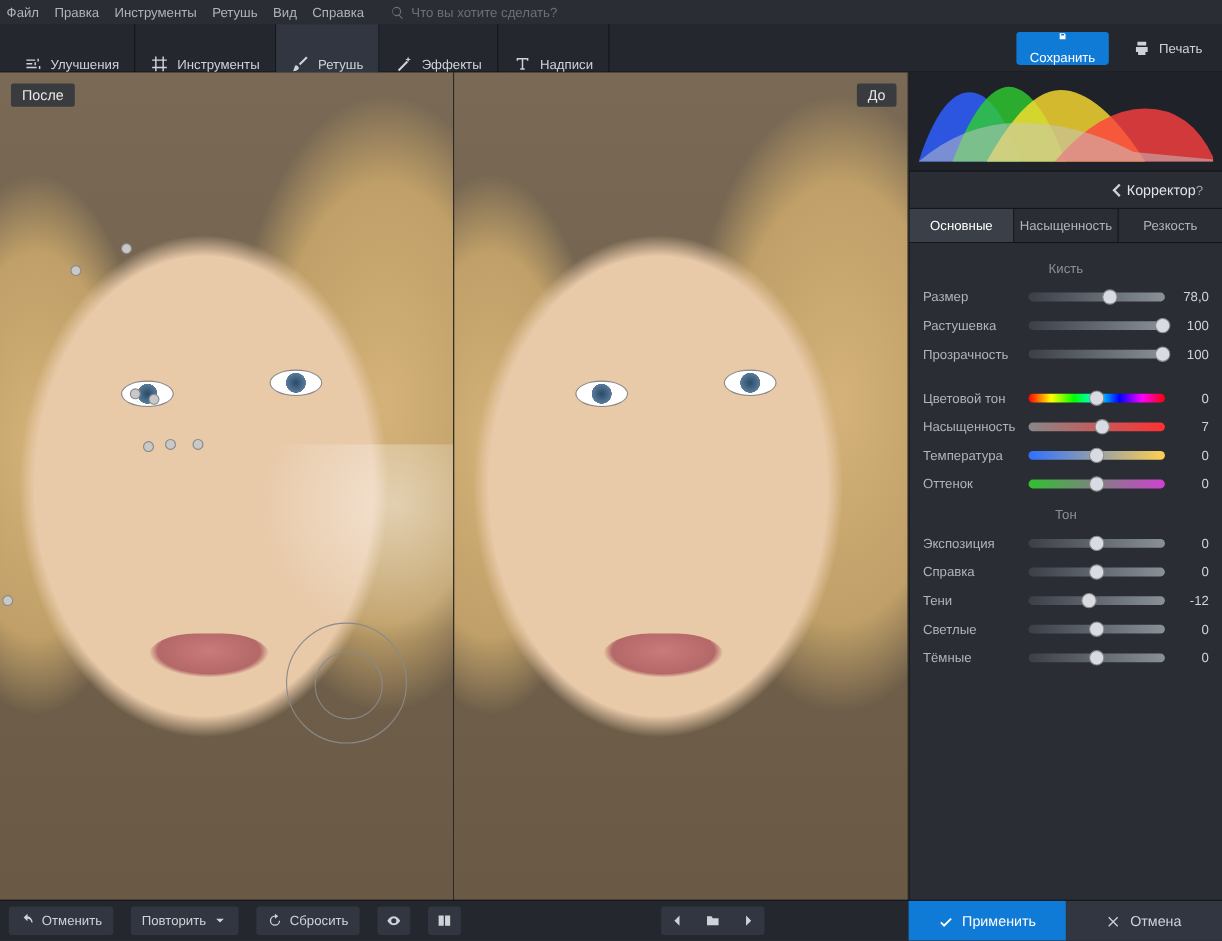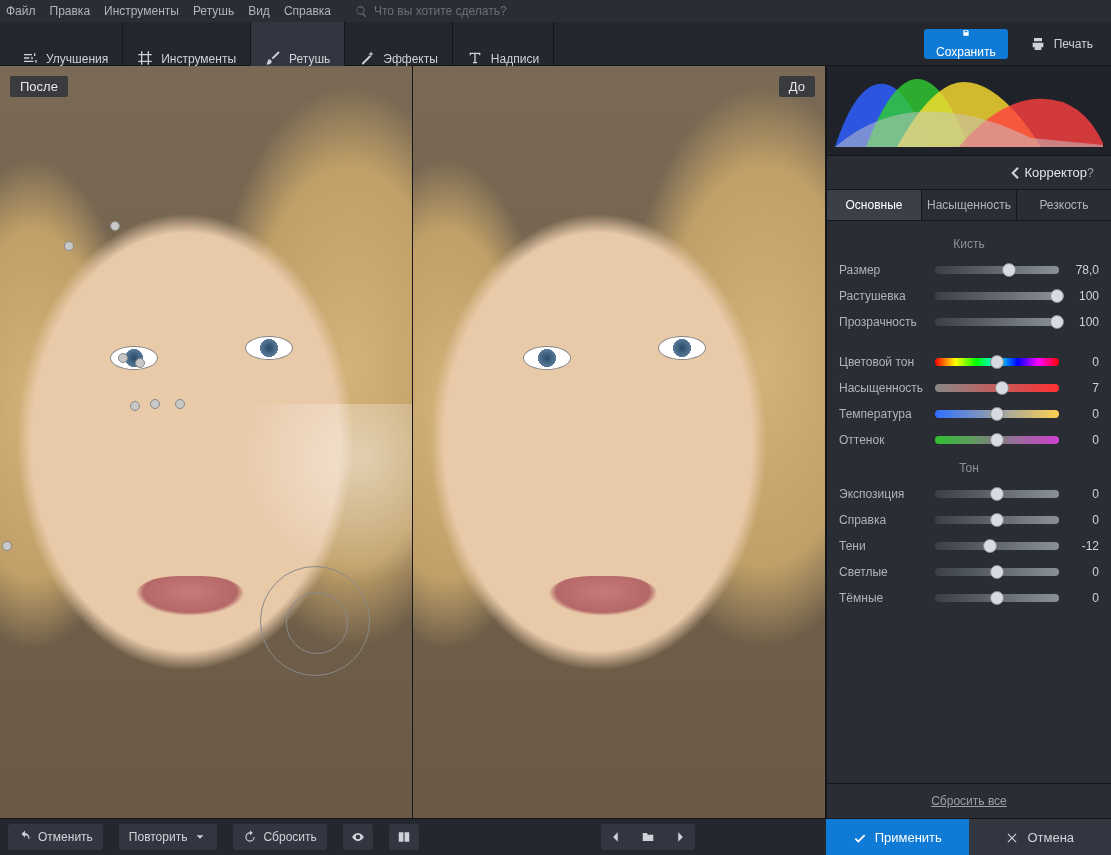--- a/index.html
+++ b/index.html
@@ -279,21 +279,20 @@
           </div>
           <div class="slider-row">
             <div class="slider-label">Тёмные</div>
             <div class="slider-track gray">
               <div class="slider-thumb" style="left:50%"></div>
             </div>
             <div class="slider-value">0</div>
           </div>
         </div>
     </div>
-    <div class="reset-link">Сбросить все</div>
   </div>
 </div>
 
 <div class="footer">
   <div class="f-btn">
     <svg viewBox="0 0 24 24">
         <path d="M12 5V1L6 7l6 6V9c3 0 6 2 6 6h2c0-5-4-10-8-10z"></path>
       </svg>
     <span>Отменить</span>
   </div>

